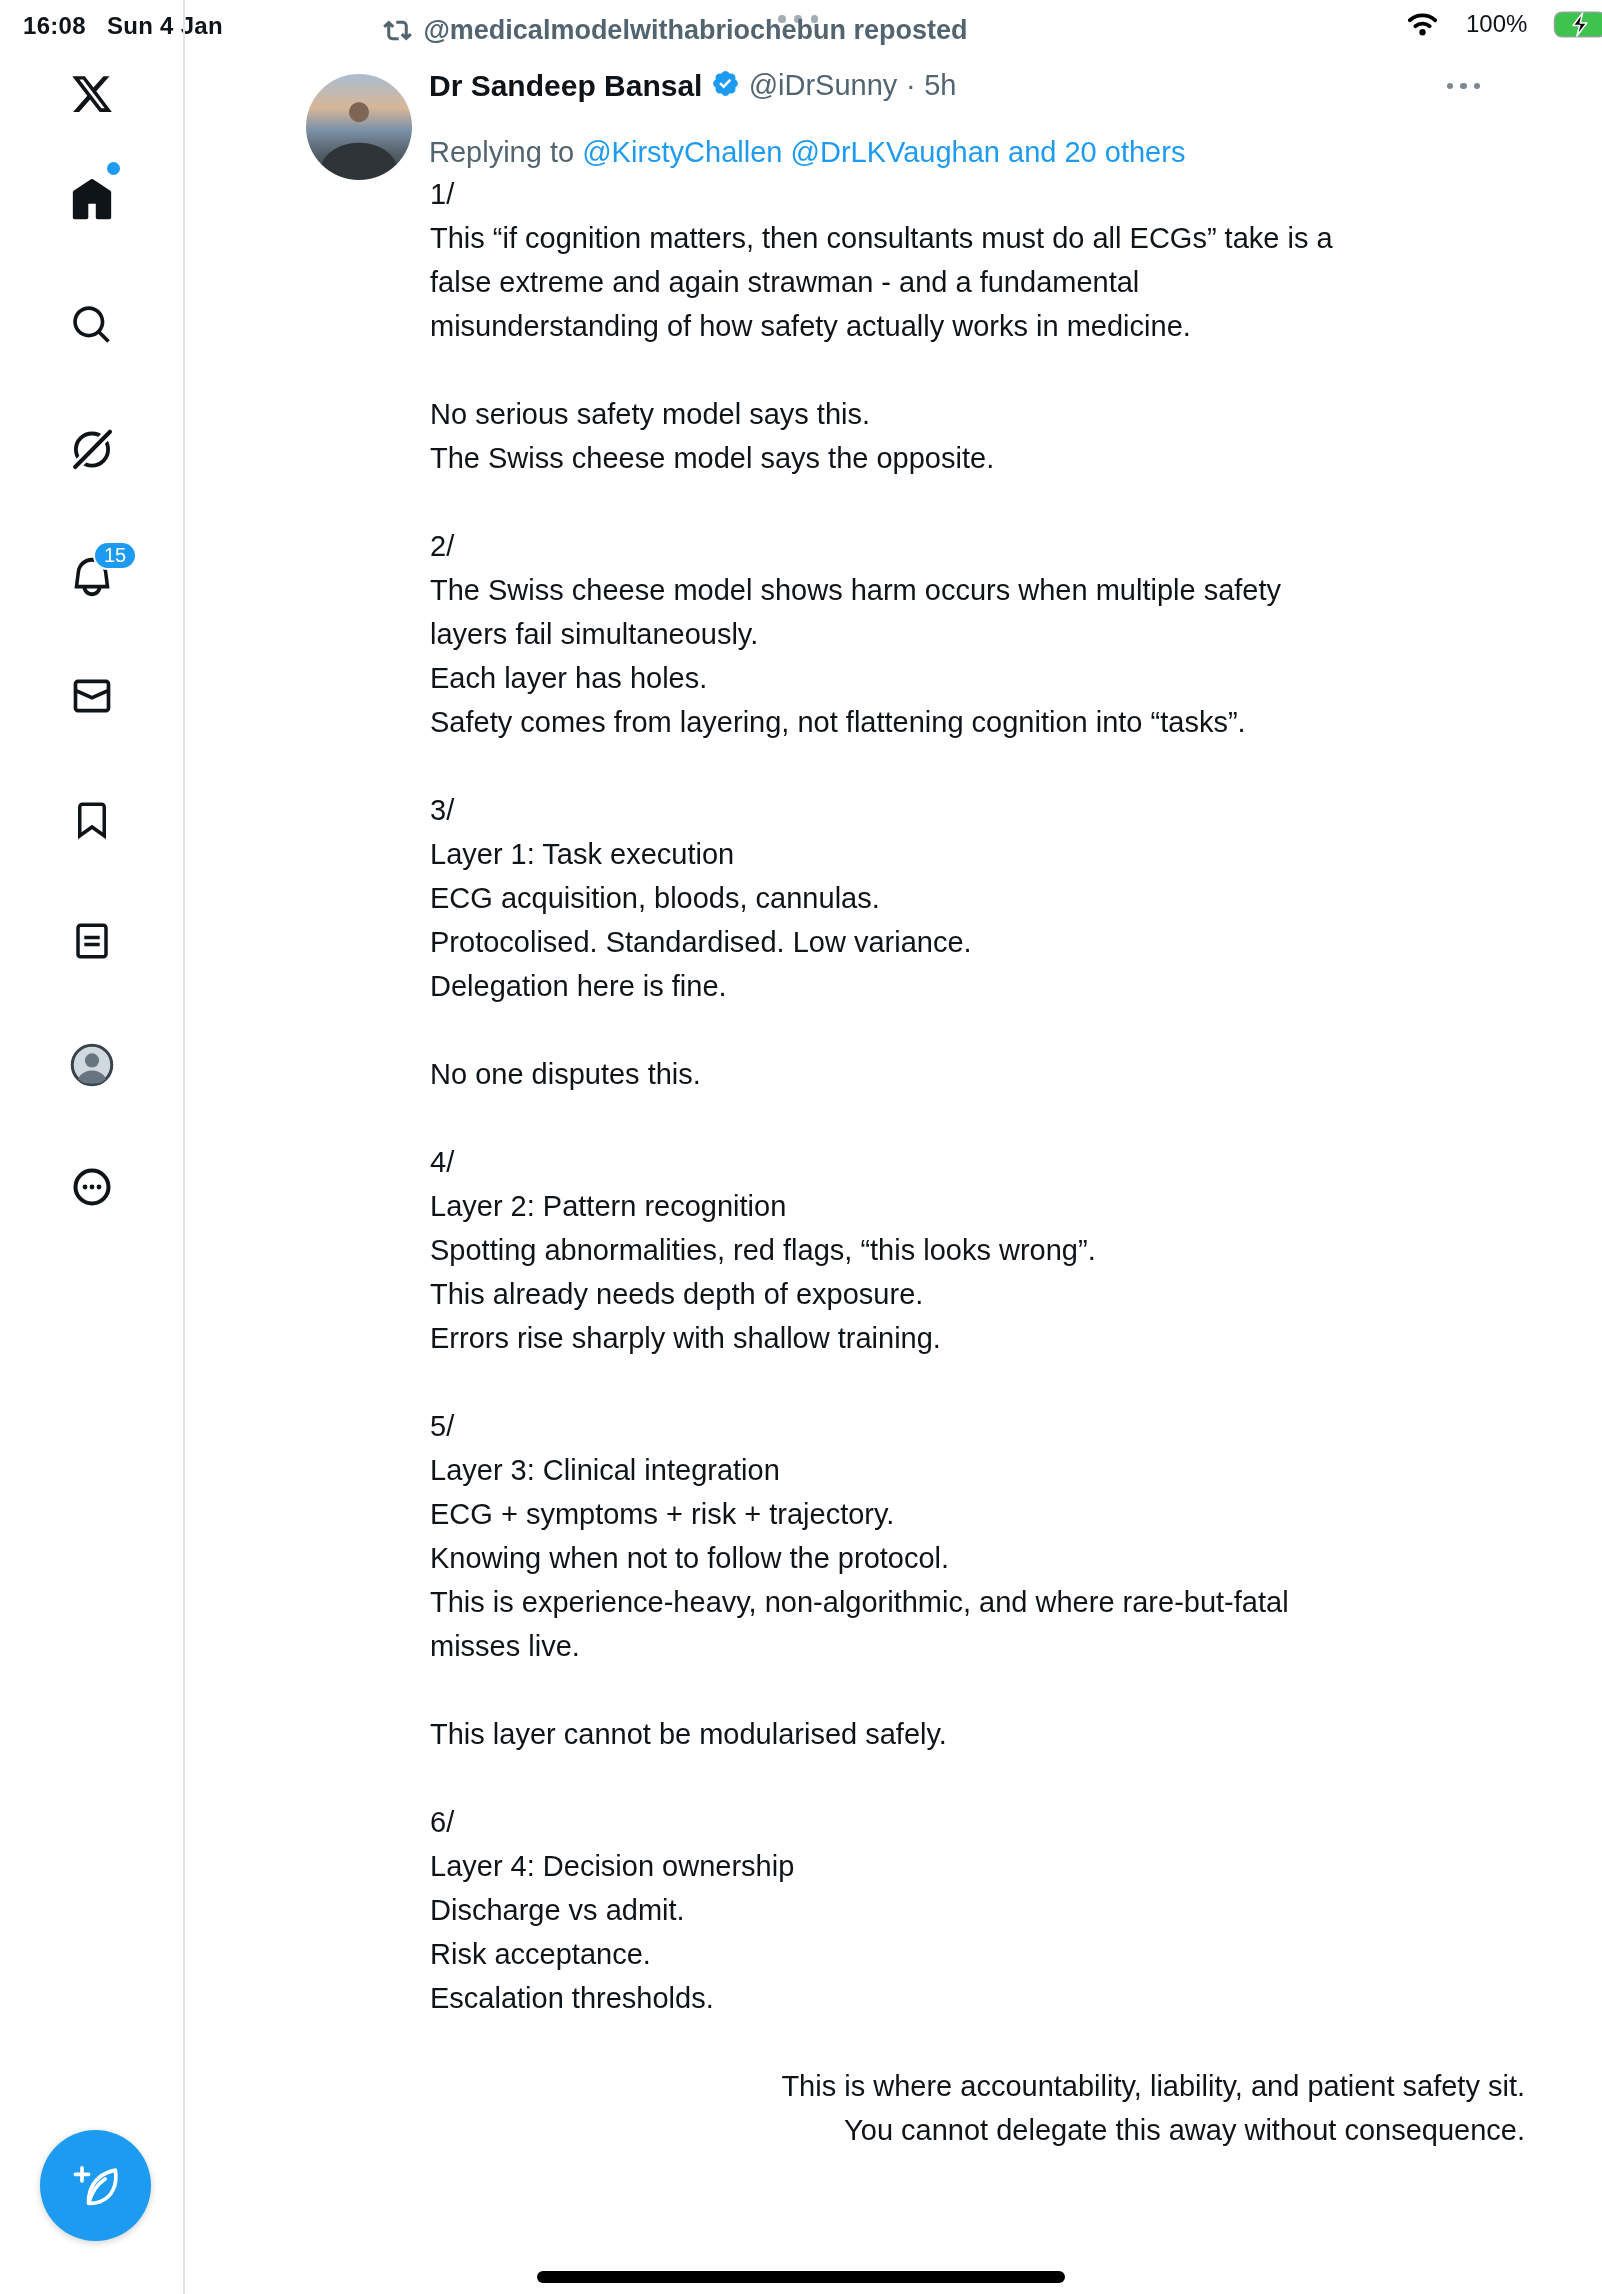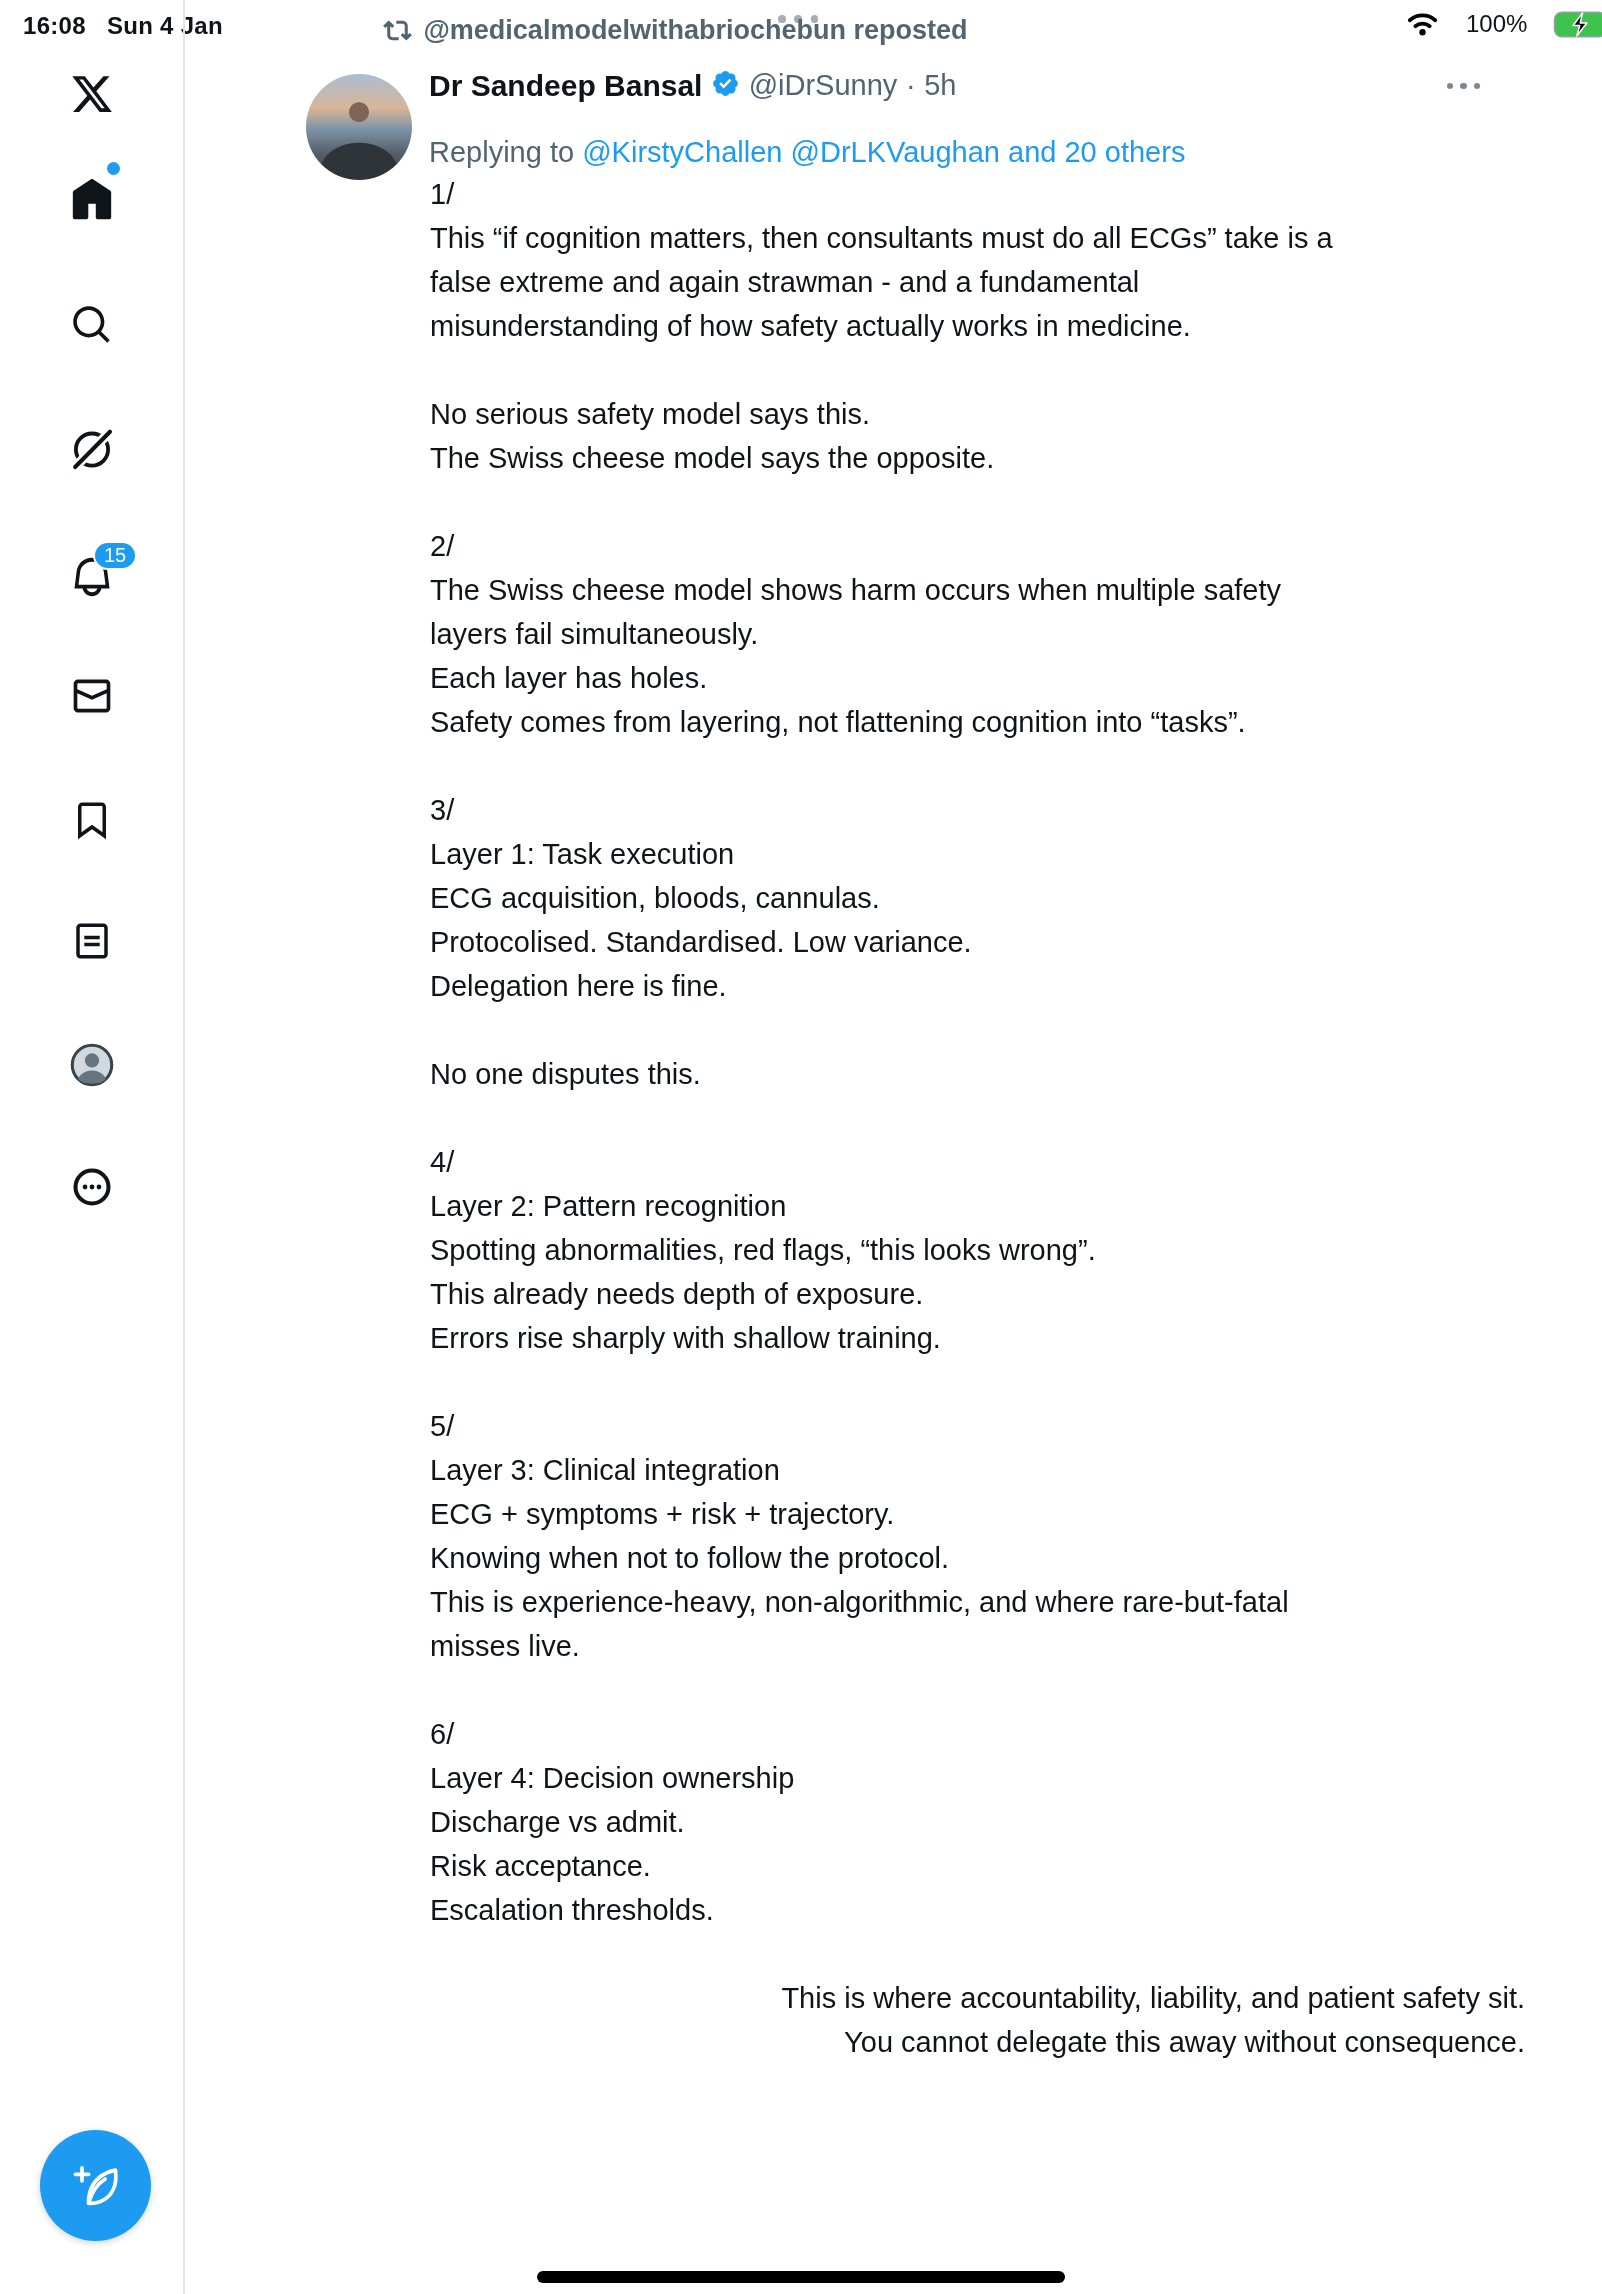--- a/index.html
+++ b/index.html
@@ -232,20 +232,21 @@
 Layer 2: Pattern recognition
 Spotting abnormalities, red flags, “this looks wrong”.
 This already needs depth of exposure.
 Errors rise sharply with shallow training.</p>
   <p>5/
 Layer 3: Clinical integration
 ECG + symptoms + risk + trajectory.
 Knowing when not to follow the protocol.
 This is experience-heavy, non-algorithmic, and where rare-but-fatal
 misses live.</p>
+  <p>This layer cannot be modularised safely.</p>
   <p>6/
 Layer 4: Decision ownership
 Discharge vs admit.
 Risk acceptance.
 Escalation thresholds.</p>
   <p>This is where accountability, liability, and patient safety sit.
 You cannot delegate this away without consequence.</p>
 </div>
 
 <div class="abs home-indicator"></div>

